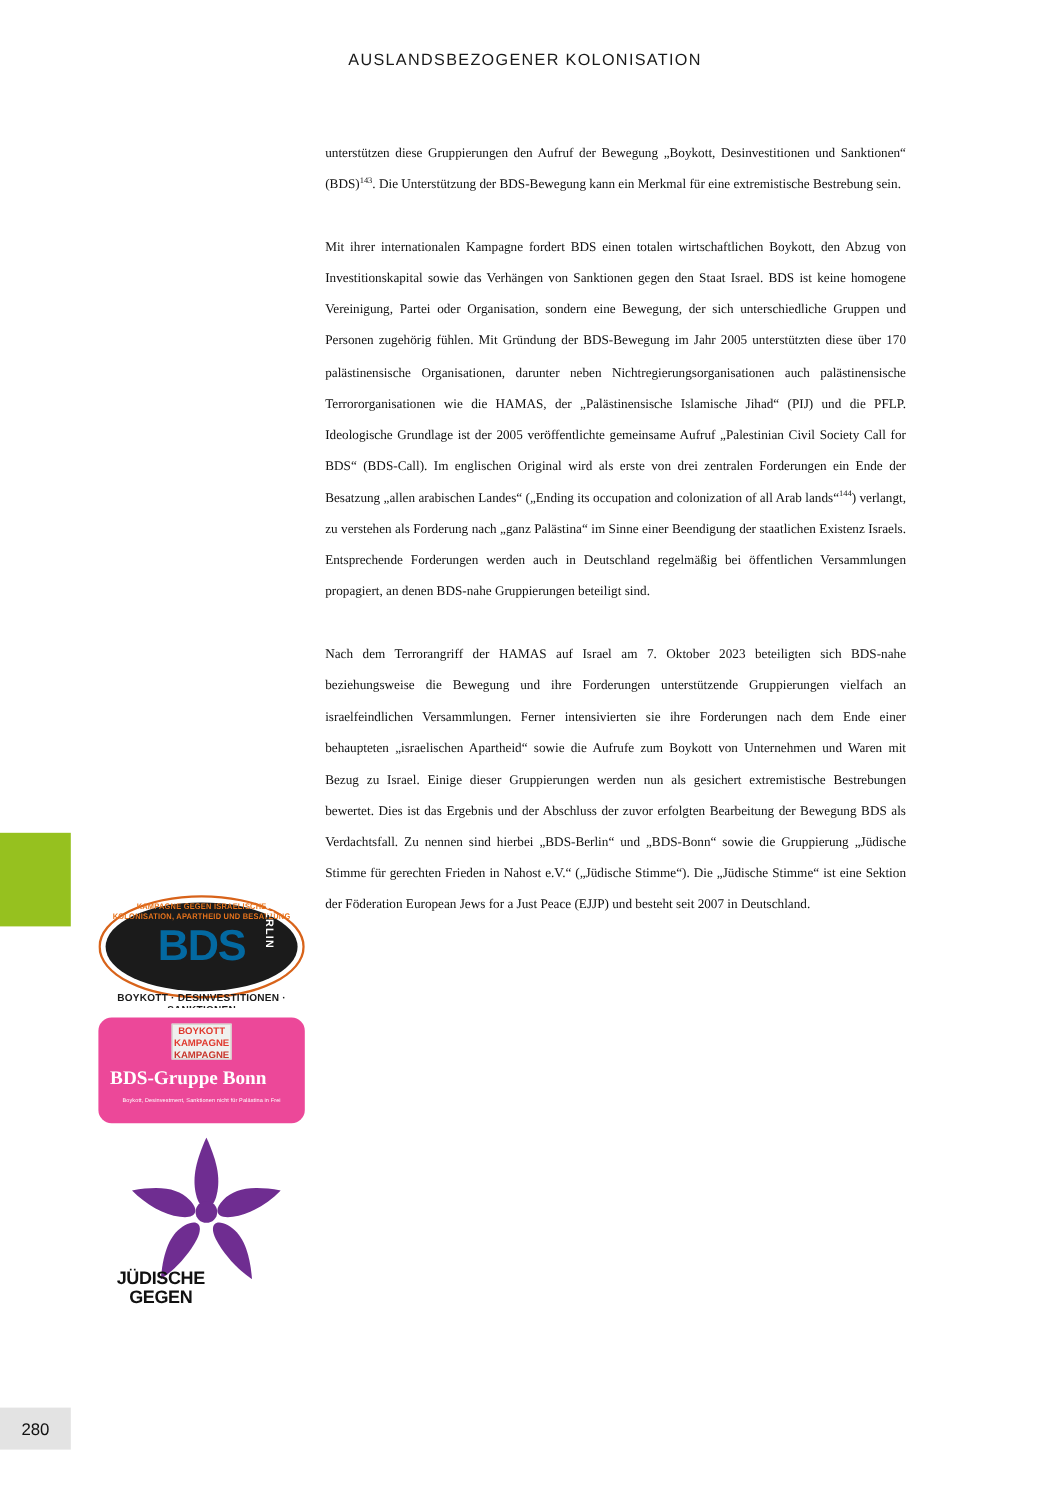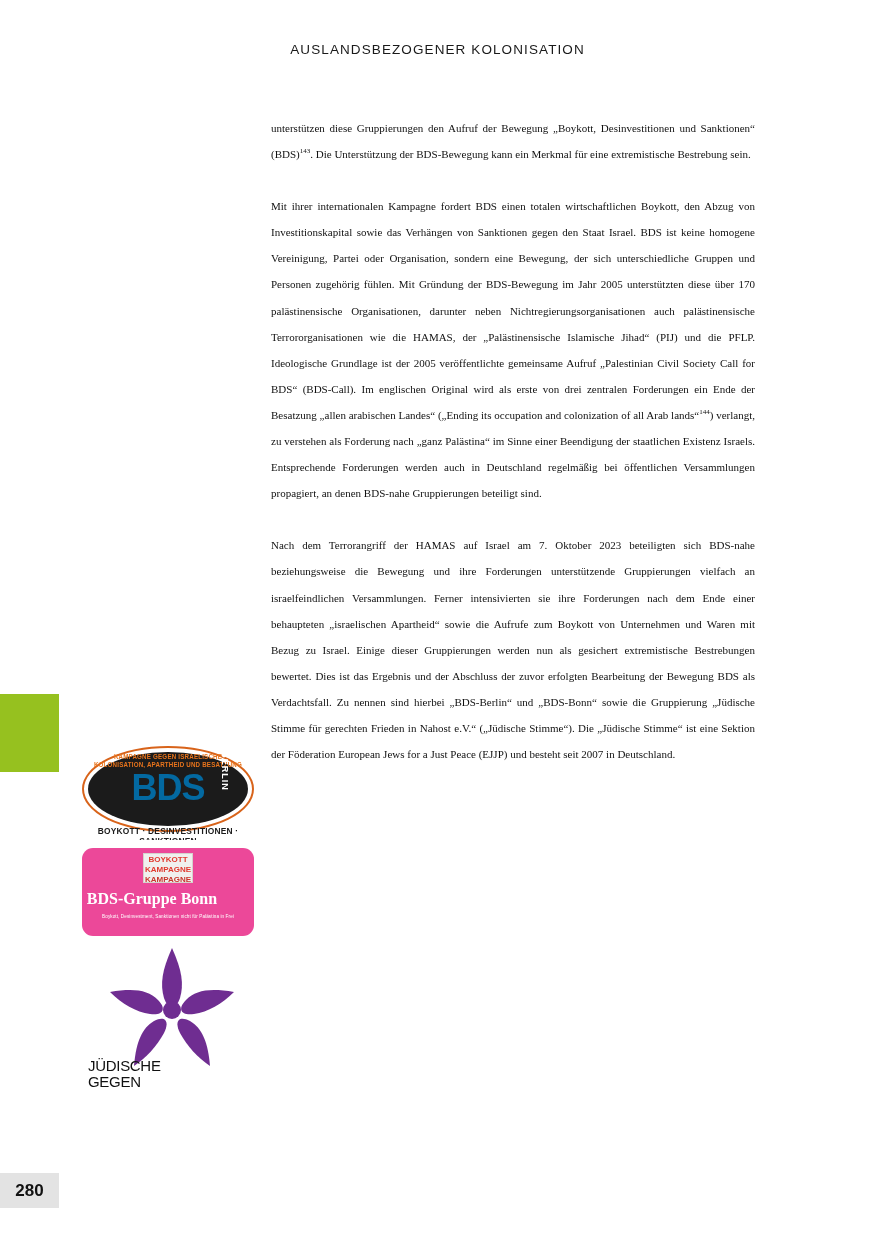--- a/index.html
+++ b/index.html
@@ -51,22 +51,22 @@
     top: 1173px;
     width: 59px;
     height: 35px;
     background: #e3e3e3;
     display: flex;
     align-items: center;
     justify-content: center;
   }
   .folio-box .folio {
     font-family: "Liberation Sans", sans-serif;
-    font-weight: bold;
-    font-size: 17px;
+    font-weight: normal;
+    font-size: 14px;
     color: #111;
   }
 
   
   .textcol {
     position: absolute;
     left: 271px;
     top: 115px;
     width: 484px;
   }
@@ -209,21 +209,21 @@
     line-height: 9px;
     color: #e03a2f;
     margin-top: 1px;
   }
   .bonn-poster span.l3 { color: #c8362c; }
   .bonn-title {
     position: absolute;
     left: 0;
     top: 42px;
     width: 140px;
-    text-align: center;
+    text-align: right;
     font-family: "Liberation Serif", serif;
     font-weight: bold;
     font-size: 16px;
     color: #ffffff;
   }
   .bonn-sub {
     position: absolute;
     left: 0;
     top: 66px;
     width: 172px;
@@ -248,25 +248,26 @@
     top: 2px;
     width: 124px;
     height: 118px;
   }
   .js-label {
     position: absolute;
     left: 6px;
     top: 112px;
     width: 92px;
     font-family: "Liberation Sans", sans-serif;
-    font-weight: normal;
+    font-weight: bold;
     font-size: 15px;
     line-height: 15.5px;
     letter-spacing: -0.3px;
     color: #111;
+    text-align: center;
   }
 
   
   .footnotes {
     position: absolute;
     left: 271px;
     top: 1133px;
     width: 484px;
   }
   .footnotes .fn {

